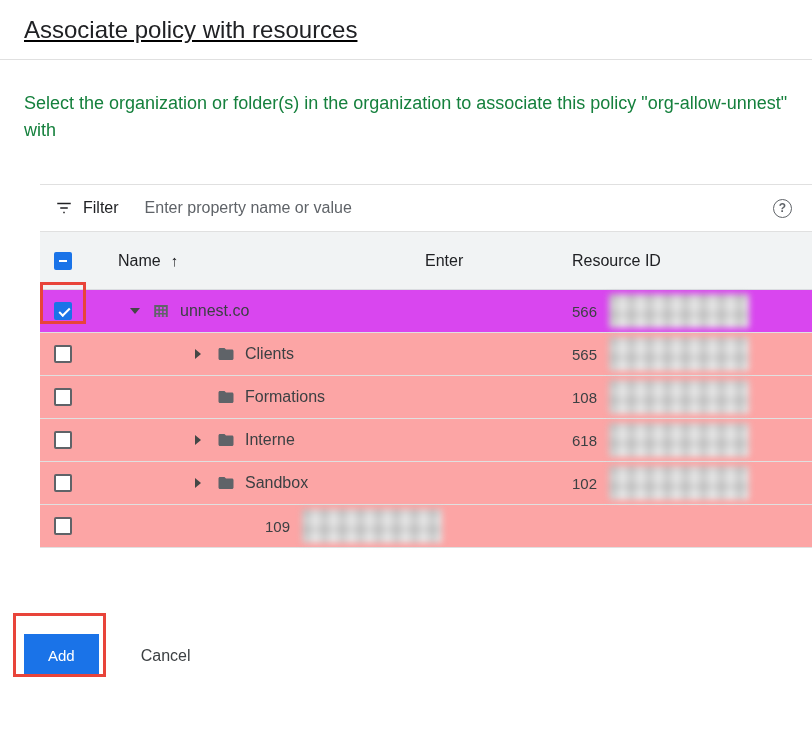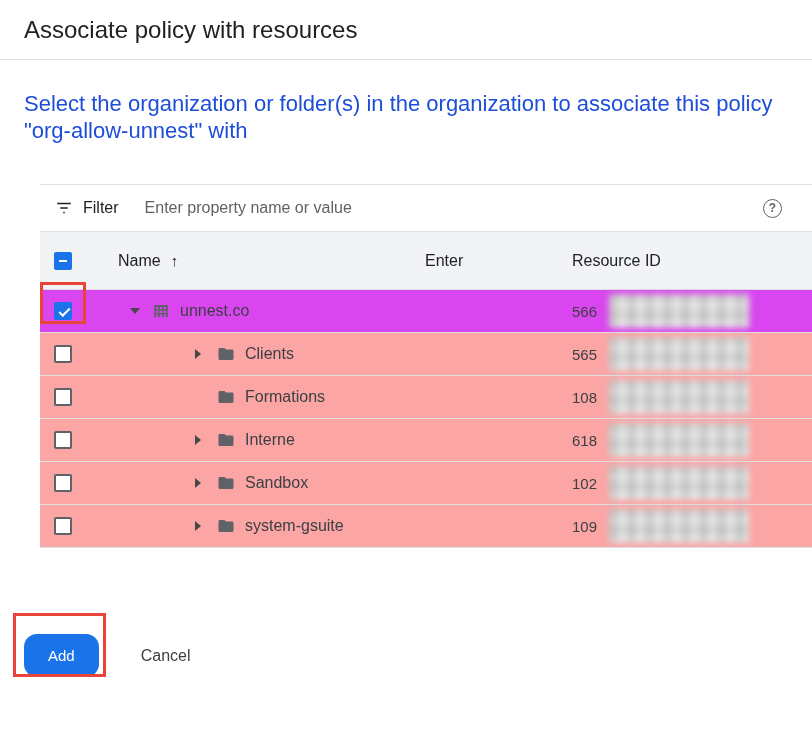--- a/index.html
+++ b/index.html
@@ -1,28 +1,28 @@
 <!DOCTYPE html>
 <html><head>
 <meta charset="utf-8">
 <style>
   * { box-sizing: border-box; }
   body { margin:0; background:#fff; font-family:"Liberation Sans", sans-serif; }
   .page { position:relative; width:812px; height:742px; background:#fff; overflow:hidden; }
 
   
-  .title-bar { padding:13px 24px 12px; border-bottom:1px solid #e0e0e0; }
+  .title-bar { padding:13px 24px 12px; border-bottom:1px solid #e0e0e0;text-decoration:underline; }
   .title { font-size:24px; line-height:34px; color:#202124; font-weight:400; }
 
   
-  .description { margin:30px 24px 0; max-width:764px; font-size:22px; line-height:27px; color:#1d4ed8; }
+  .description { margin:30px 24px 0; max-width:764px; font-size:18px; line-height:27px; color:#15803d; }
 
   
   .table-wrap { margin:40px 0 0 40px; width:772px; }
-  .filter-row { display:flex; align-items:center; height:48px; border-top:1px solid #e0e0e0; border-bottom:1px solid #e0e0e0; padding:0 30px 0 15px; }
+  .filter-row { display:flex; align-items:center; height:48px; border-top:1px solid #e0e0e0; border-bottom:1px solid #e0e0e0; padding:0 20px 0 15px; }
   .filter-icon { display:flex; margin-right:10px; }
   .filter-label { font-size:16px; font-weight:500; color:#202124; margin-right:24px; }
   .filter-input { flex:1; border:none; outline:none; background:transparent; font-size:16px; color:#202124; font-family:"Liberation Sans", sans-serif; }
   .filter-input::placeholder { color:#5f6368; opacity:1; }
   .help-circle { flex:0 0 19px; width:19px; height:19px; border:1.5px solid #5f6368; border-radius:50%; color:#5f6368; font-size:12px; font-weight:700; display:flex; align-items:center; justify-content:center; cursor:pointer; }
 
   .header-row { display:flex; align-items:center; height:58px; background:#f1f3f4; border-bottom:1px solid #dadce0; }
   .trow { display:flex; align-items:center; height:43px; border-bottom:1px solid #e0e0e0; background:#fca5a5; }
   .trow.selected { background:#d946ef; }
 
@@ -51,21 +51,21 @@
 
   .resid-prefix { font-size:15px; color:#3c4043; }
   .redacted { display:inline-block; width:140px; height:34px; margin-left:12px; border-radius:2px;
     background:
       repeating-linear-gradient(90deg, rgba(110,110,110,.22) 0 9px, rgba(210,210,210,.22) 9px 18px),
       repeating-linear-gradient(0deg, #ebebeb 0 9px, #d9d9d9 9px 18px);
     filter: blur(3px); }
 
   
   .footer { display:flex; align-items:center; margin:86px 0 0 24px; }
-  .add-button { background:#1a73e8; color:#fff; border:none; border-radius:13px; font-size:15px; font-weight:500; padding:13px 24px; cursor:pointer; font-family:"Liberation Sans", sans-serif; }
+  .add-button { background:#1a73e8; color:#fff; border:none; border-radius:0; font-size:15px; font-weight:500; padding:13px 24px; cursor:pointer; font-family:"Liberation Sans", sans-serif; }
   .cancel-button { background:none; border:none; margin-left:36px; font-size:16px; font-weight:500; color:#3c4043; cursor:pointer; font-family:"Liberation Sans", sans-serif;text-align:right; }
 
   
   .annotation { position:absolute; border:3px solid #e8443a; pointer-events:none; }
   .annotation-checkbox { left:40px; top:282px; width:46px; height:42px; }
   .annotation-add { left:13px; top:613px; width:93px; height:64px; }
 </style>
 </head>
 <body>
 
@@ -210,32 +210,20 @@
     <div class="cell-policy"></div>
     <div class="cell-resid">
       <span class="resid-prefix">102</span>
       <span class="redacted"></span>
     </div>
   </div>
         <div class="trow">
     <div class="cell-check">
       <span class="checkbox"></span>
     </div>
-    <div class="cell-name">
-      <span class="row-name-inner">
-        <span class="indent-spacer" style="width: 65px;"></span>
-        <span class="arrow right"></span>
-        <span class="node-icon">
-                <svg width="18" height="18" viewBox="0 0 24 24" fill="#5f6368">
-                  <path d="M10 4H4c-1.1 0-2 .9-2 2v12c0 1.1.9 2 2 2h16c1.1 0 2-.9 2-2V8c0-1.1-.9-2-2-2h-8l-2-2z"></path>
-                </svg>
-              </span>
-        <span class="node-label">system-gsuite</span>
-      </span>
-    </div>
     <div class="cell-policy"></div>
     <div class="cell-resid">
       <span class="resid-prefix">109</span>
       <span class="redacted"></span>
     </div>
   </div>
       </div>
   </div>
 
   <div class="footer">

